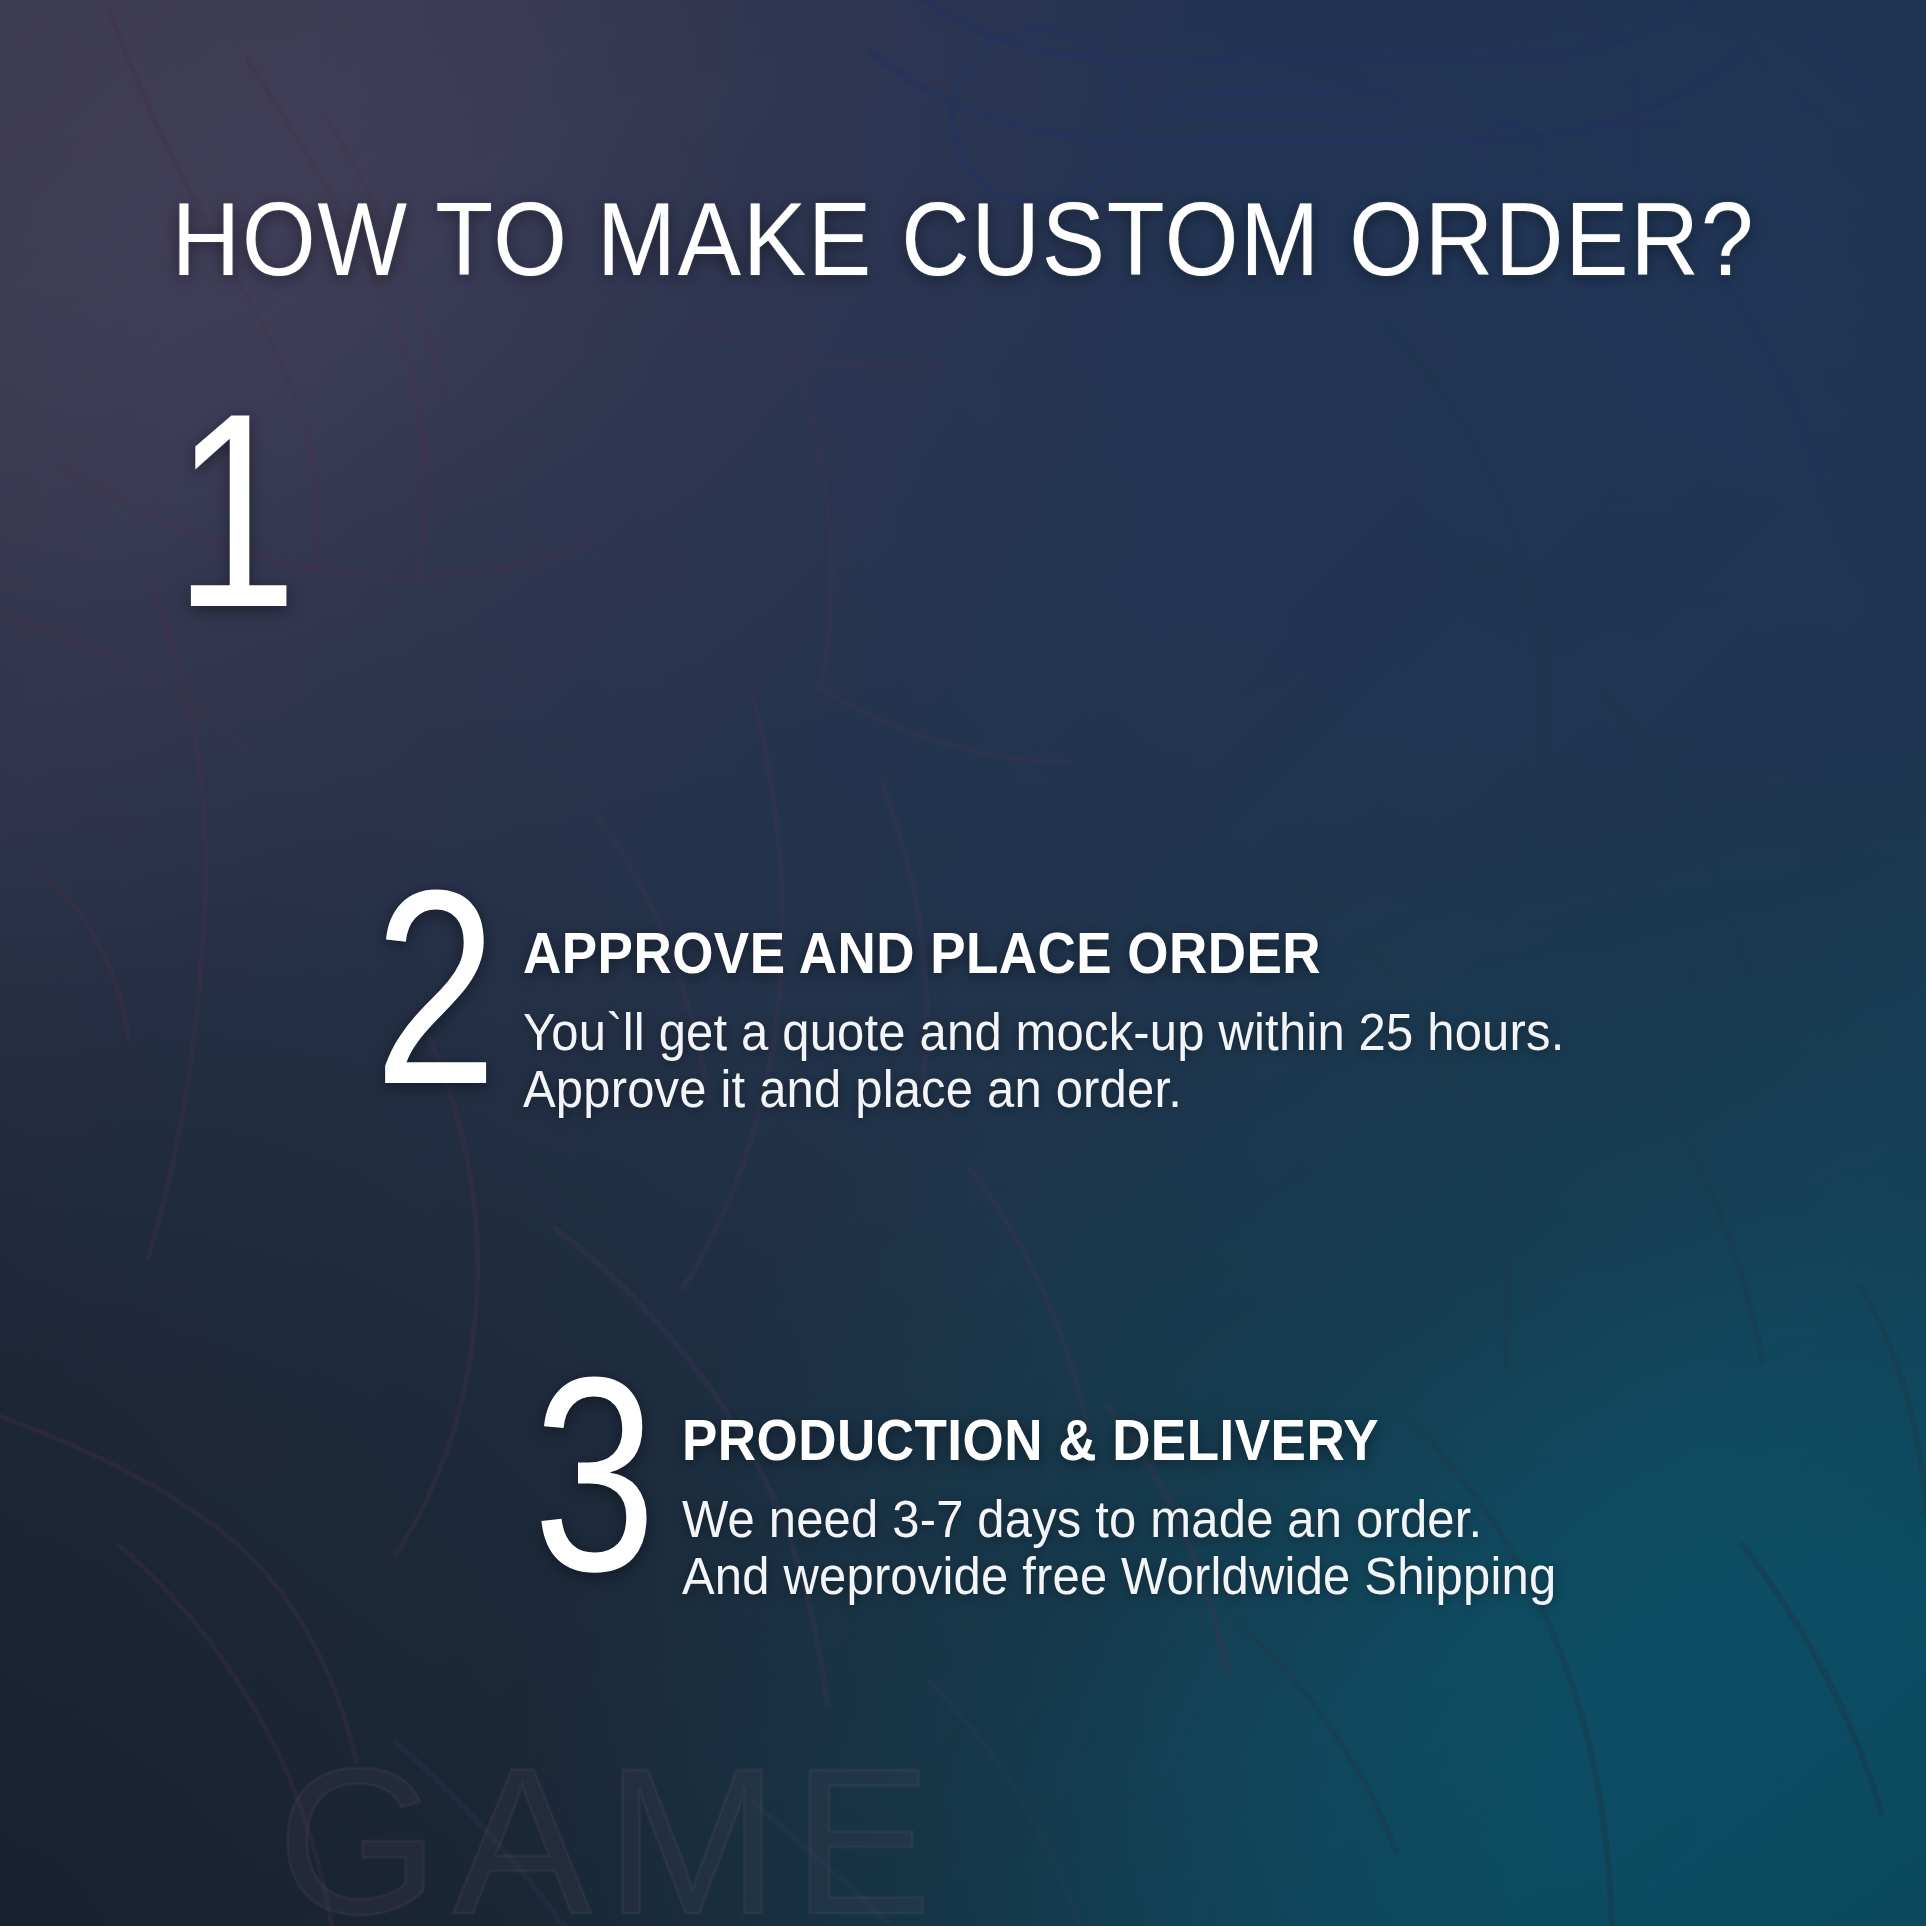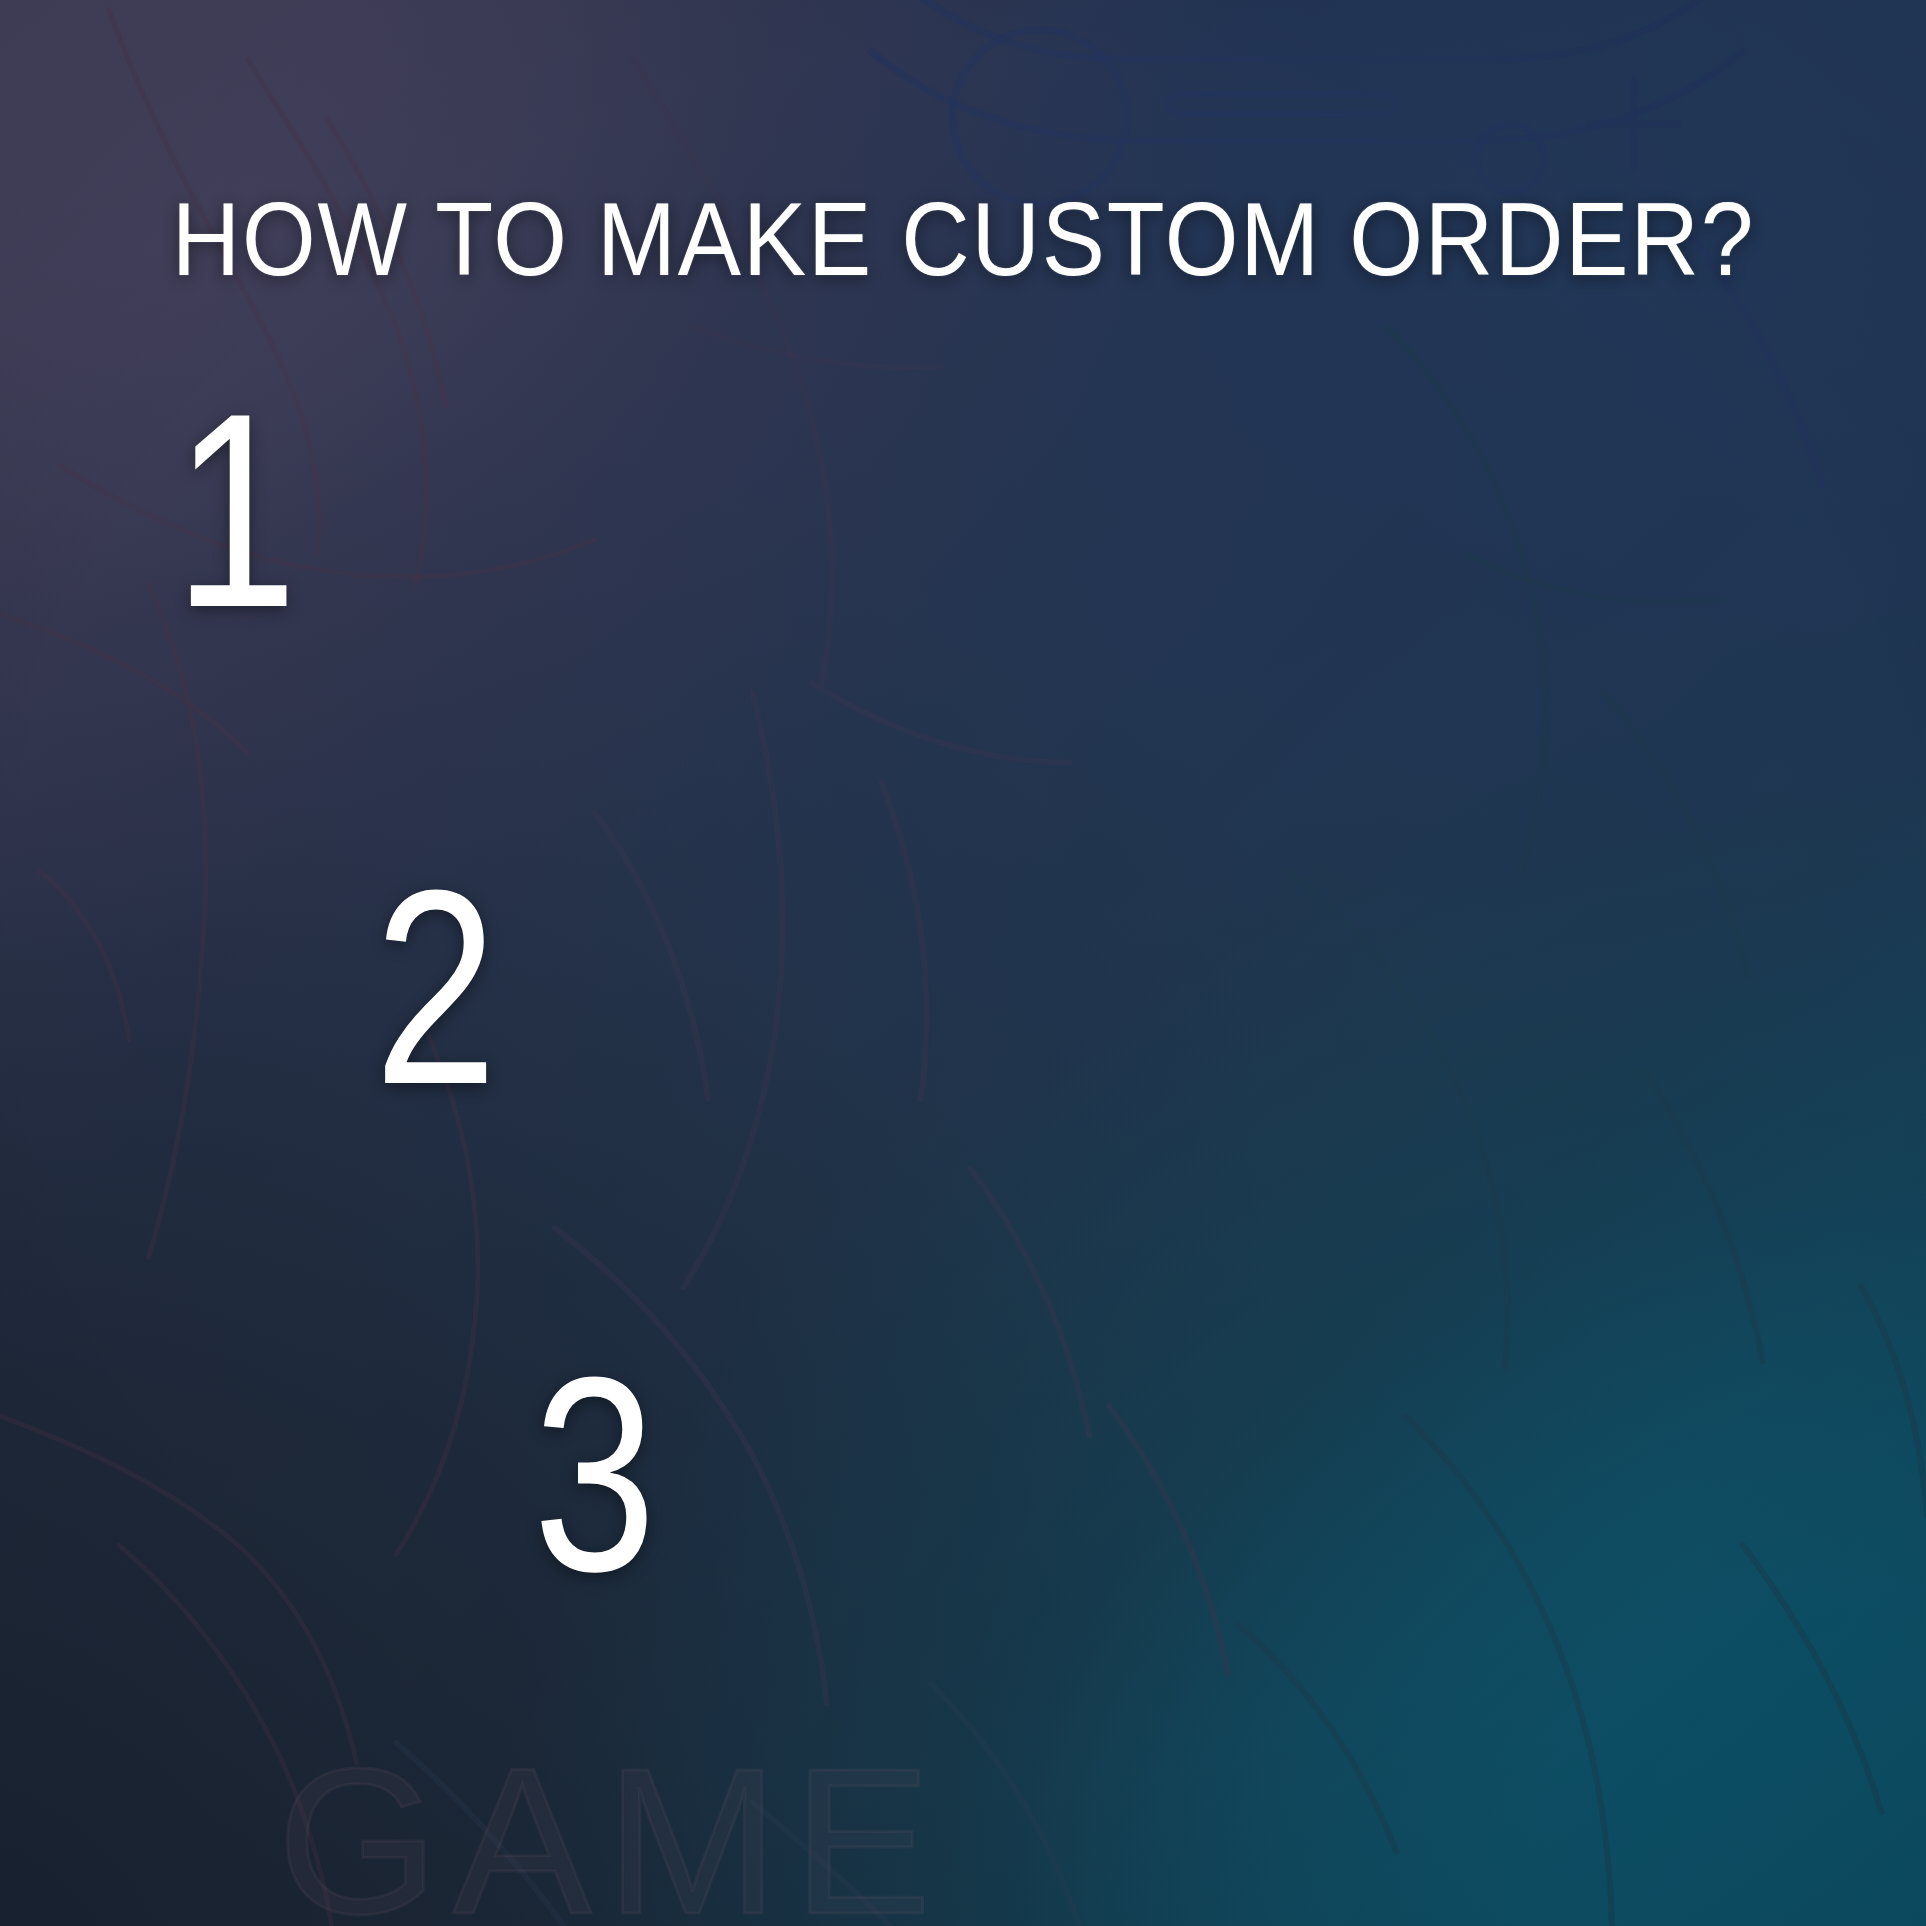--- a/index.html
+++ b/index.html
@@ -214,21 +214,35 @@
   <div class="content">
 
     <div class="title">HOW TO MAKE CUSTOM ORDER?</div>
 
     <div class="step" id="step-1">
       <div class="step-num">1</div>
     </div>
 
     <div class="step" id="step-2">
       <div class="step-num">2</div>
+      <div class="step-body">
+        <div class="step-head">APPROVE AND PLACE ORDER</div>
+        <div class="step-text">
+          <span class="ln">You`ll get a quote and mock-up within 25 hours.</span>
+          <span class="ln">Approve it and place an order.</span>
+        </div>
+      </div>
     </div>
 
     <div class="step" id="step-3">
       <div class="step-num">3</div>
+      <div class="step-body">
+        <div class="step-head">PRODUCTION &amp; DELIVERY</div>
+        <div class="step-text">
+          <span class="ln">We need 3-7 days to made an order.</span>
+          <span class="ln">And weprovide free Worldwide Shipping</span>
+        </div>
+      </div>
     </div>
 
   </div>
 </div>
 
 
 </body></html>

